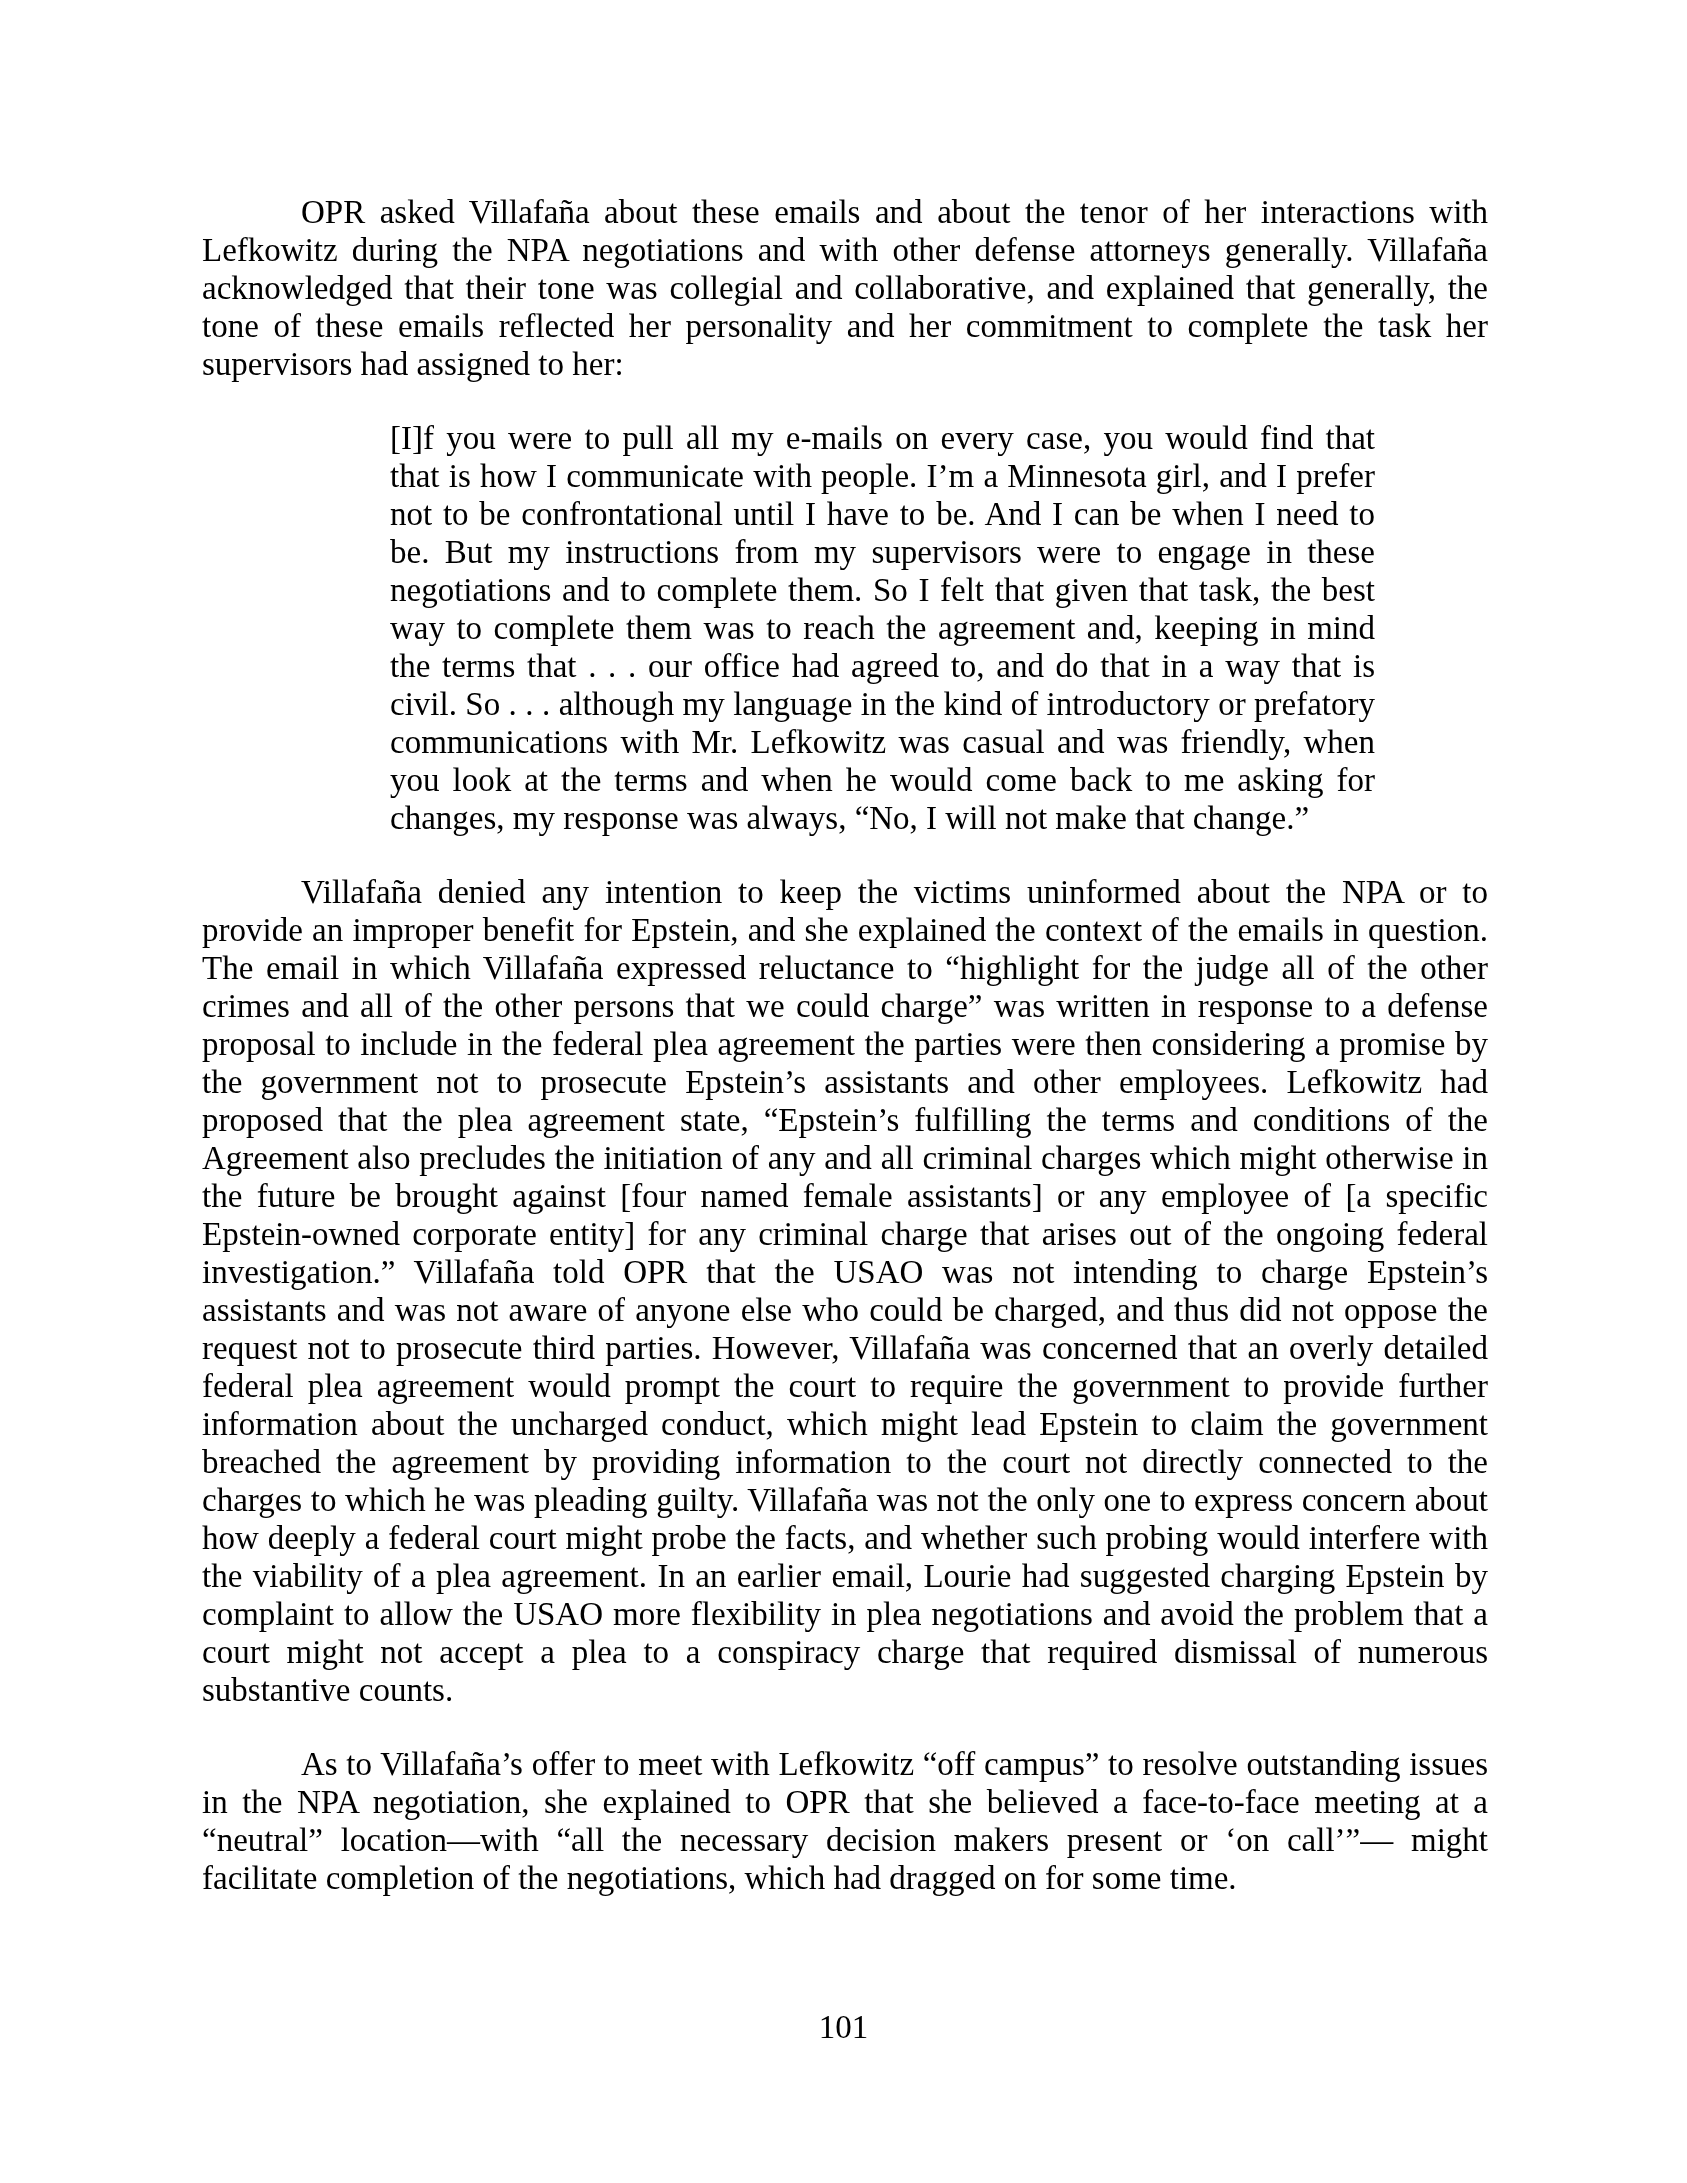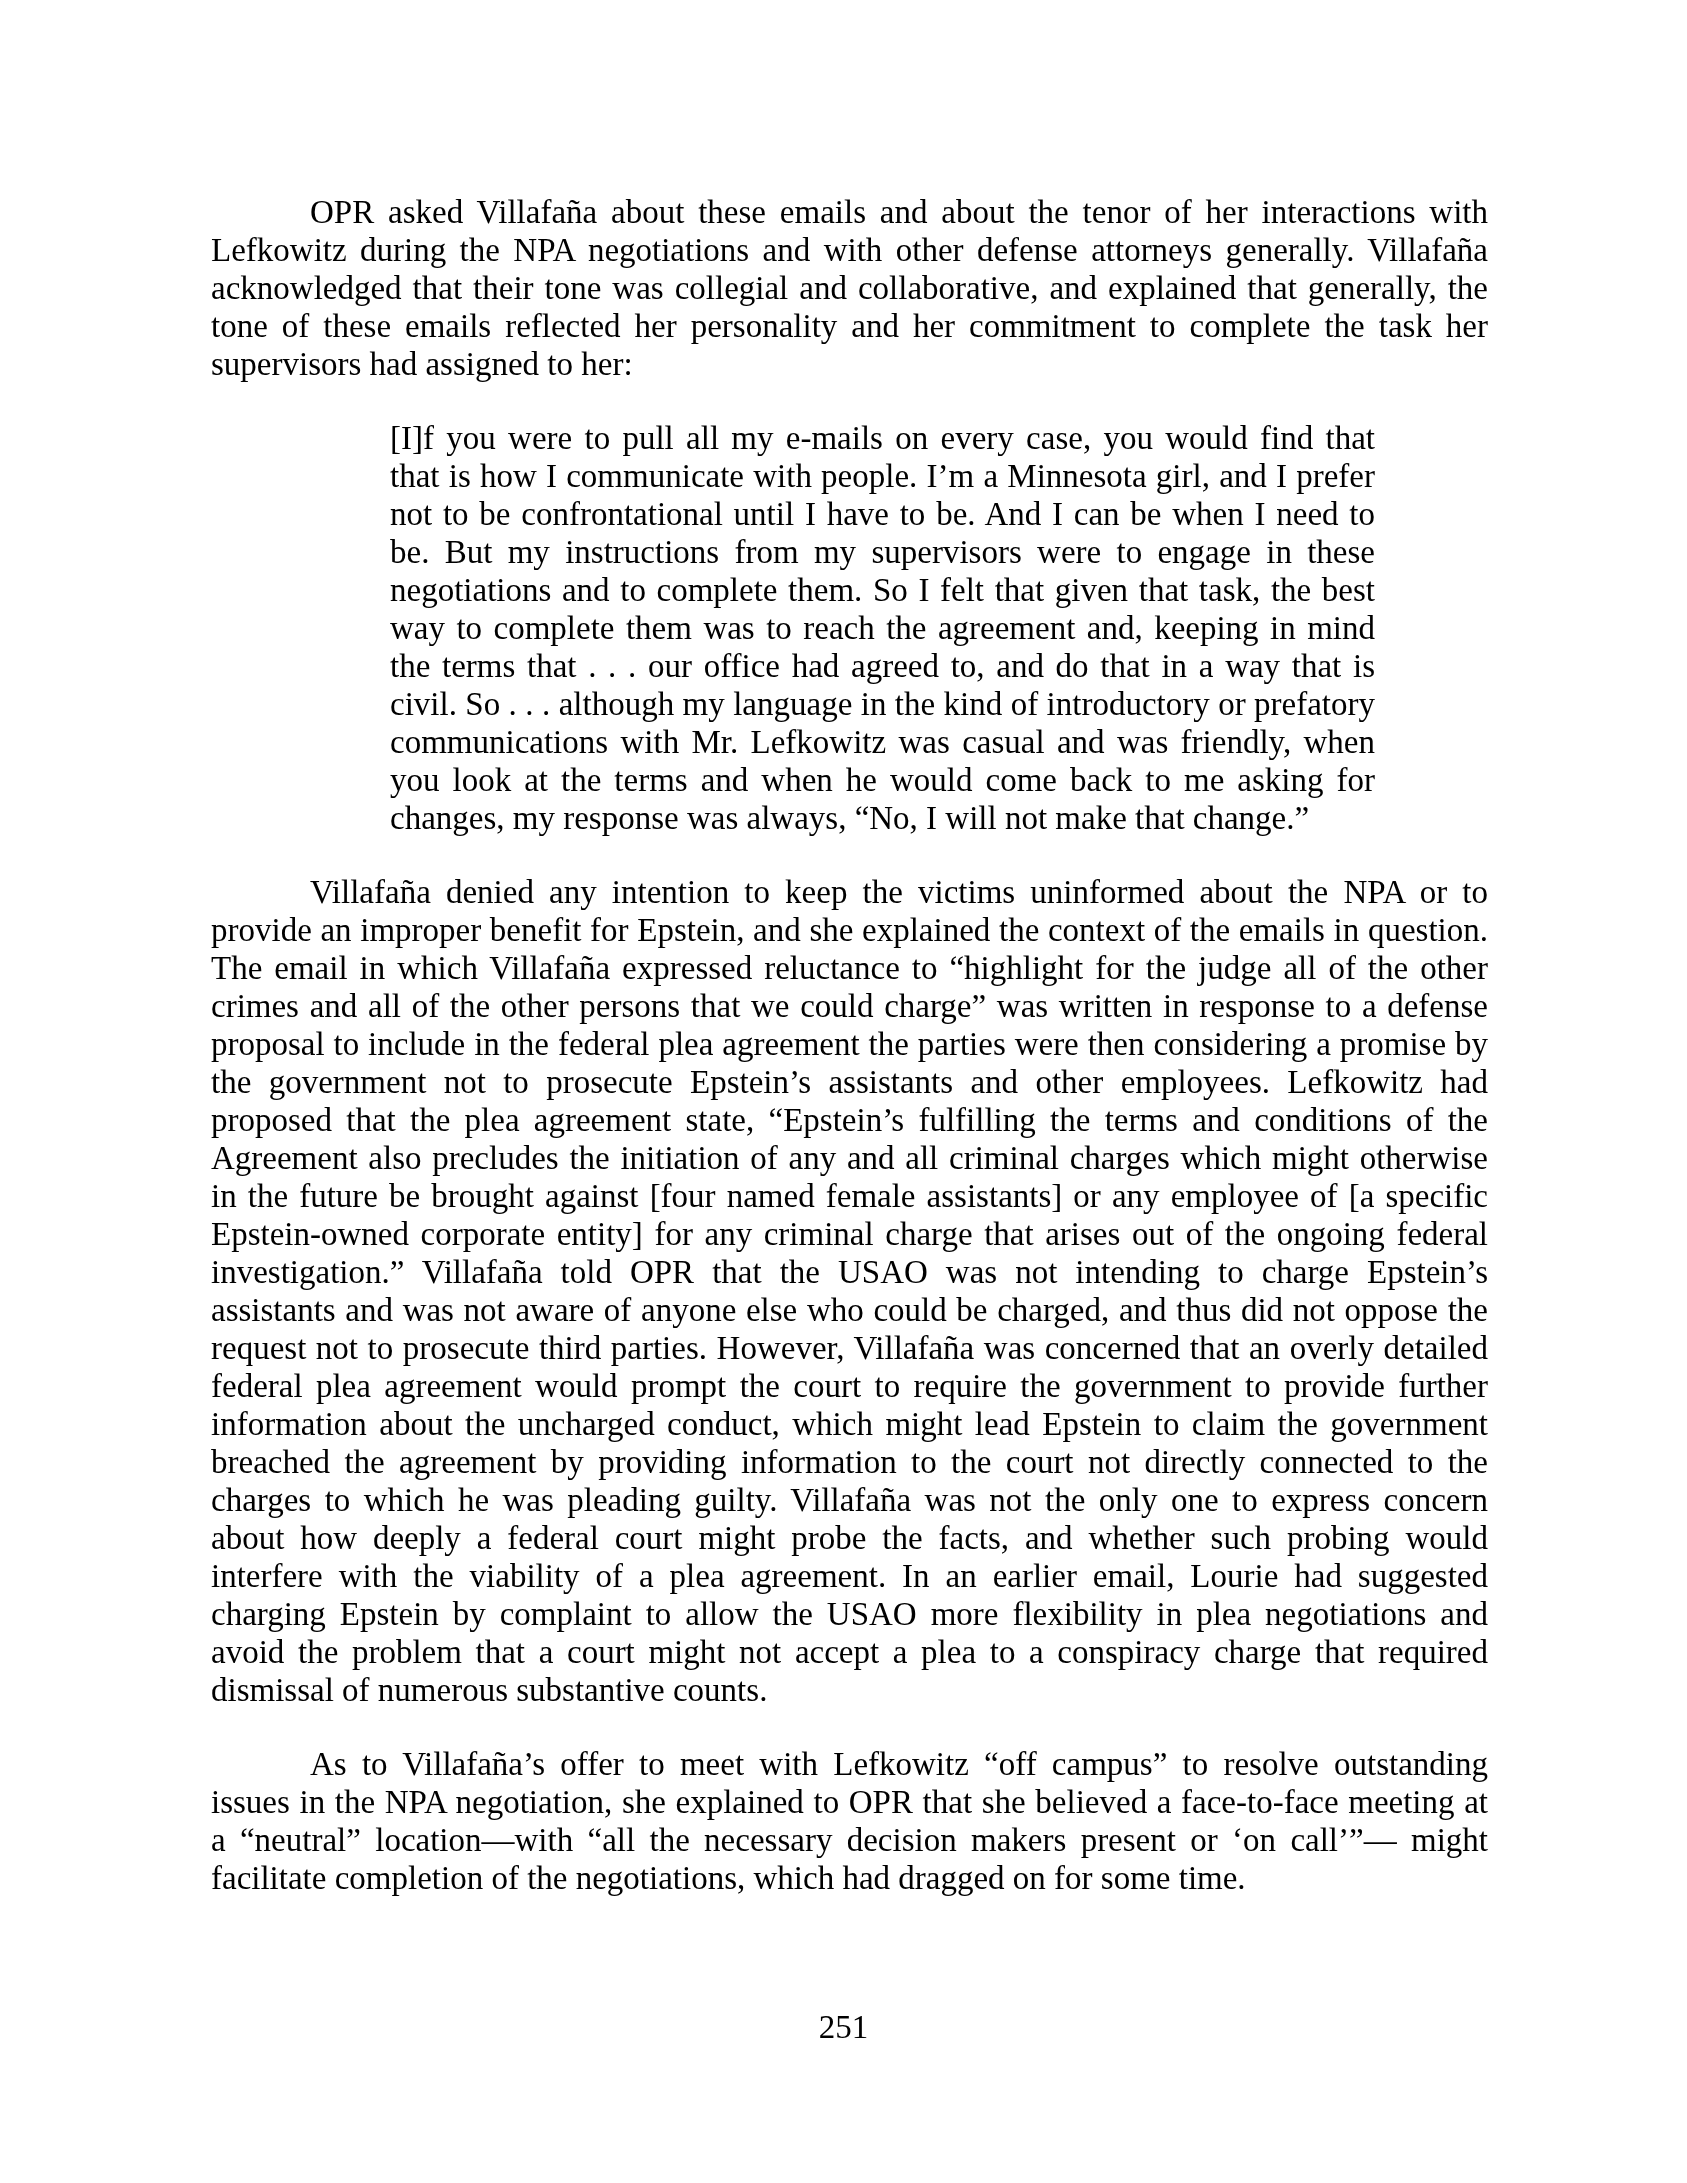--- a/index.html
+++ b/index.html
@@ -18,21 +18,21 @@
   }
   .content {
     position: absolute;
     left: 198px;
     top: 193px;
     width: 1290px;
     font-size: 33px;
     line-height: 38px;
   }
   .para {
-    margin: 0 0 36px 13px;
+    margin: 0 0 36px 4px;
     text-align: justify;
     text-indent: 99px;
   }
   .quote {
     margin: 0 113px 36px 192px;
     text-align: justify;
     text-indent: 0;
   }
   .page-number {
     position: absolute;
@@ -47,15 +47,15 @@
 </head>
 <body>
 
 <div class="page">
   <div class="content">
     <p class="para">OPR asked Villafaña about these emails and about the tenor of her interactions with Lefkowitz during the NPA negotiations and with other defense attorneys generally.  Villafaña acknowledged that their tone was collegial and collaborative, and explained that generally, the tone of these emails reflected her personality and her commitment to complete the task her supervisors had assigned to her:</p>
     <p class="quote">[I]f you were to pull all my e-mails on every case, you would find that that is how I communicate with people.  I’m a Minnesota girl, and I prefer not to be confrontational until I have to be.  And I can be when I need to be.  But my instructions from my supervisors were to engage in these negotiations and to complete them.  So I felt that given that task, the best way to complete them was to reach the agreement and, keeping in mind the terms that . . . our office had agreed to, and do that in a way that is civil.  So . . . although my language in the kind of introductory or prefatory communications with Mr. Lefkowitz was casual and was friendly, when you look at the terms and when he would come back to me asking for changes, my response was always, “No, I will not make that change.”</p>
     <p class="para">Villafaña denied any intention to keep the victims uninformed about the NPA or to provide an improper benefit for Epstein, and she explained the context of the emails in question.  The email in which Villafaña expressed reluctance to “highlight for the judge all of the other crimes and all of the other persons that we could charge” was written in response to a defense proposal to include in the federal plea agreement the parties were then considering a promise by the government not to prosecute Epstein’s assistants and other employees.  Lefkowitz had proposed that the plea agreement state, “Epstein’s fulfilling the terms and conditions of the Agreement also precludes the initiation of any and all criminal charges which might otherwise in the future be brought against [four named female assistants] or any employee of [a specific Epstein-owned corporate entity] for any criminal charge that arises out of the ongoing federal investigation.”  Villafaña told OPR that the USAO was not intending to charge Epstein’s assistants and was not aware of anyone else who could be charged, and thus did not oppose the request not to prosecute third parties.  However, Villafaña was concerned that an overly detailed federal plea agreement would prompt the court to require the government to provide further information about the uncharged conduct, which might lead Epstein to claim the government breached the agreement by providing information to the court not directly connected to the charges to which he was pleading guilty.  Villafaña was not the only one to express concern about how deeply a federal court might probe the facts, and whether such probing would interfere with the viability of a plea agreement.  In an earlier email, Lourie had suggested charging Epstein by complaint to allow the USAO more flexibility in plea negotiations and avoid the problem that a court might not accept a plea to a conspiracy charge that required dismissal of numerous substantive counts.</p>
     <p class="para">As to Villafaña’s offer to meet with Lefkowitz “off campus” to resolve outstanding issues in the NPA negotiation, she explained to OPR that she believed a face-to-face meeting at a “neutral” location—with “all the necessary decision makers present or ‘on call’”— might facilitate completion of the negotiations, which had dragged on for some time.</p>
   </div>
-  <div class="page-number">251</div>
+  <div class="page-number">101</div>
 </div>
 
 
 </body></html>

